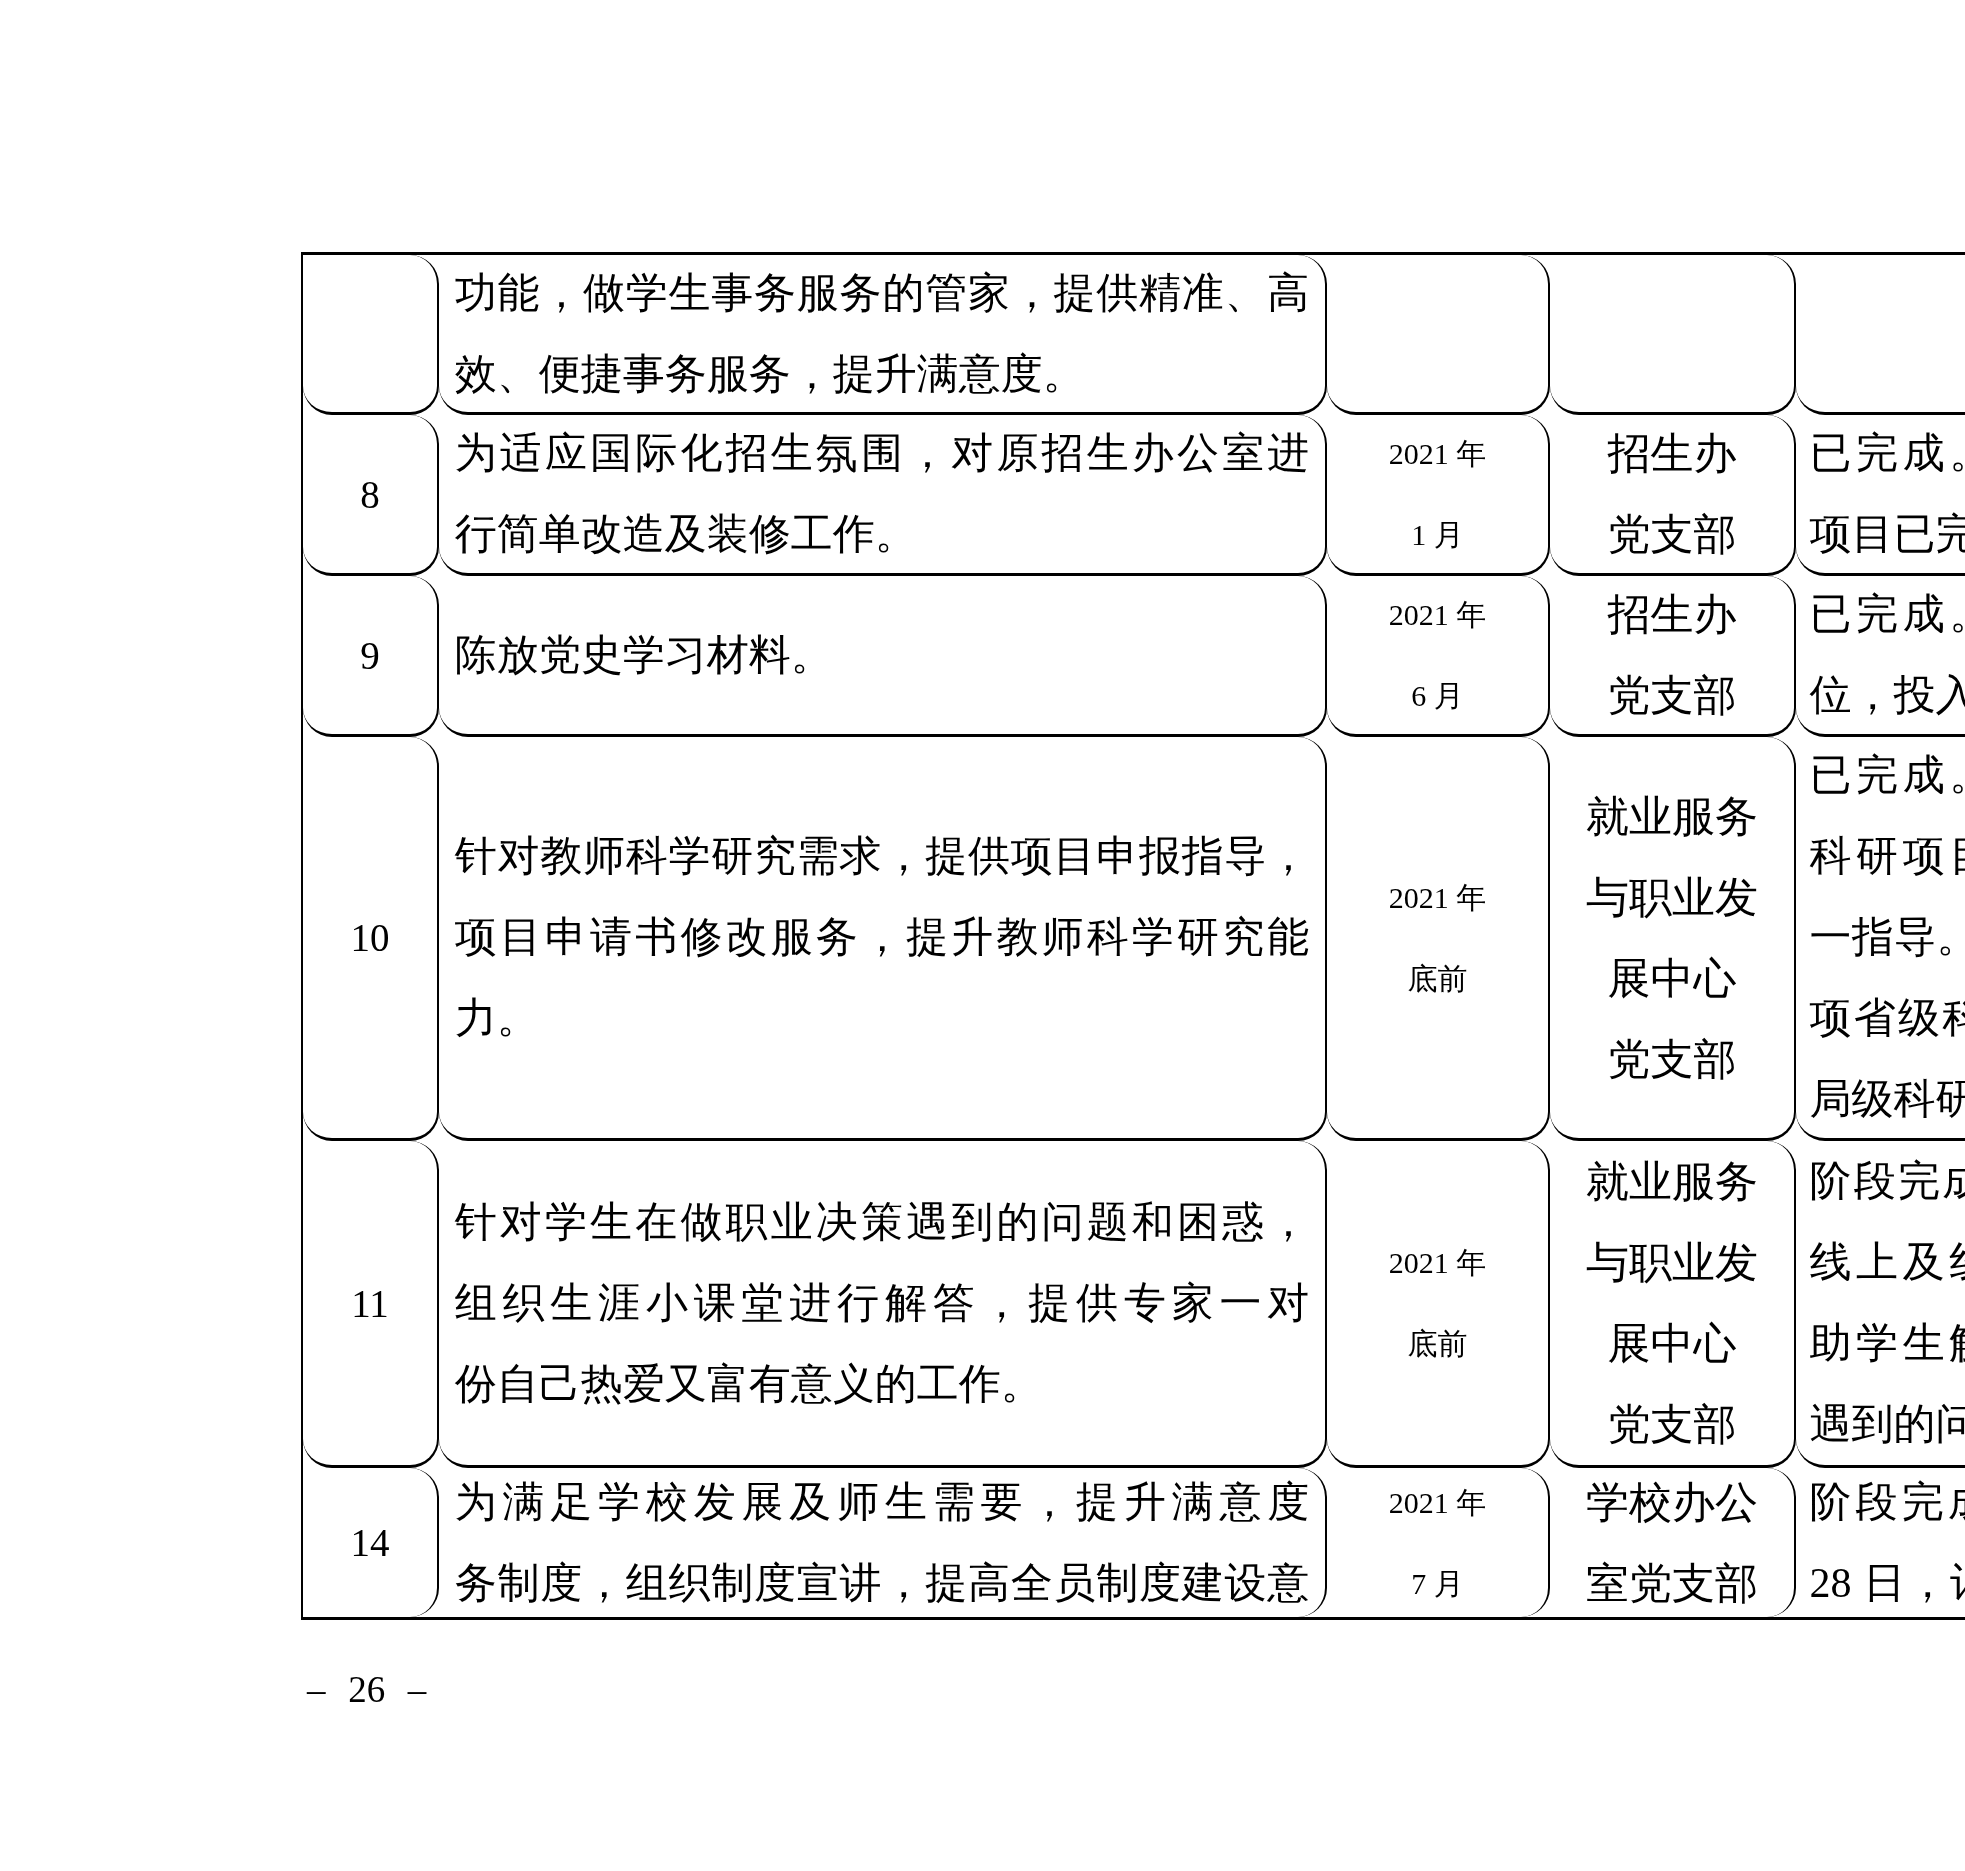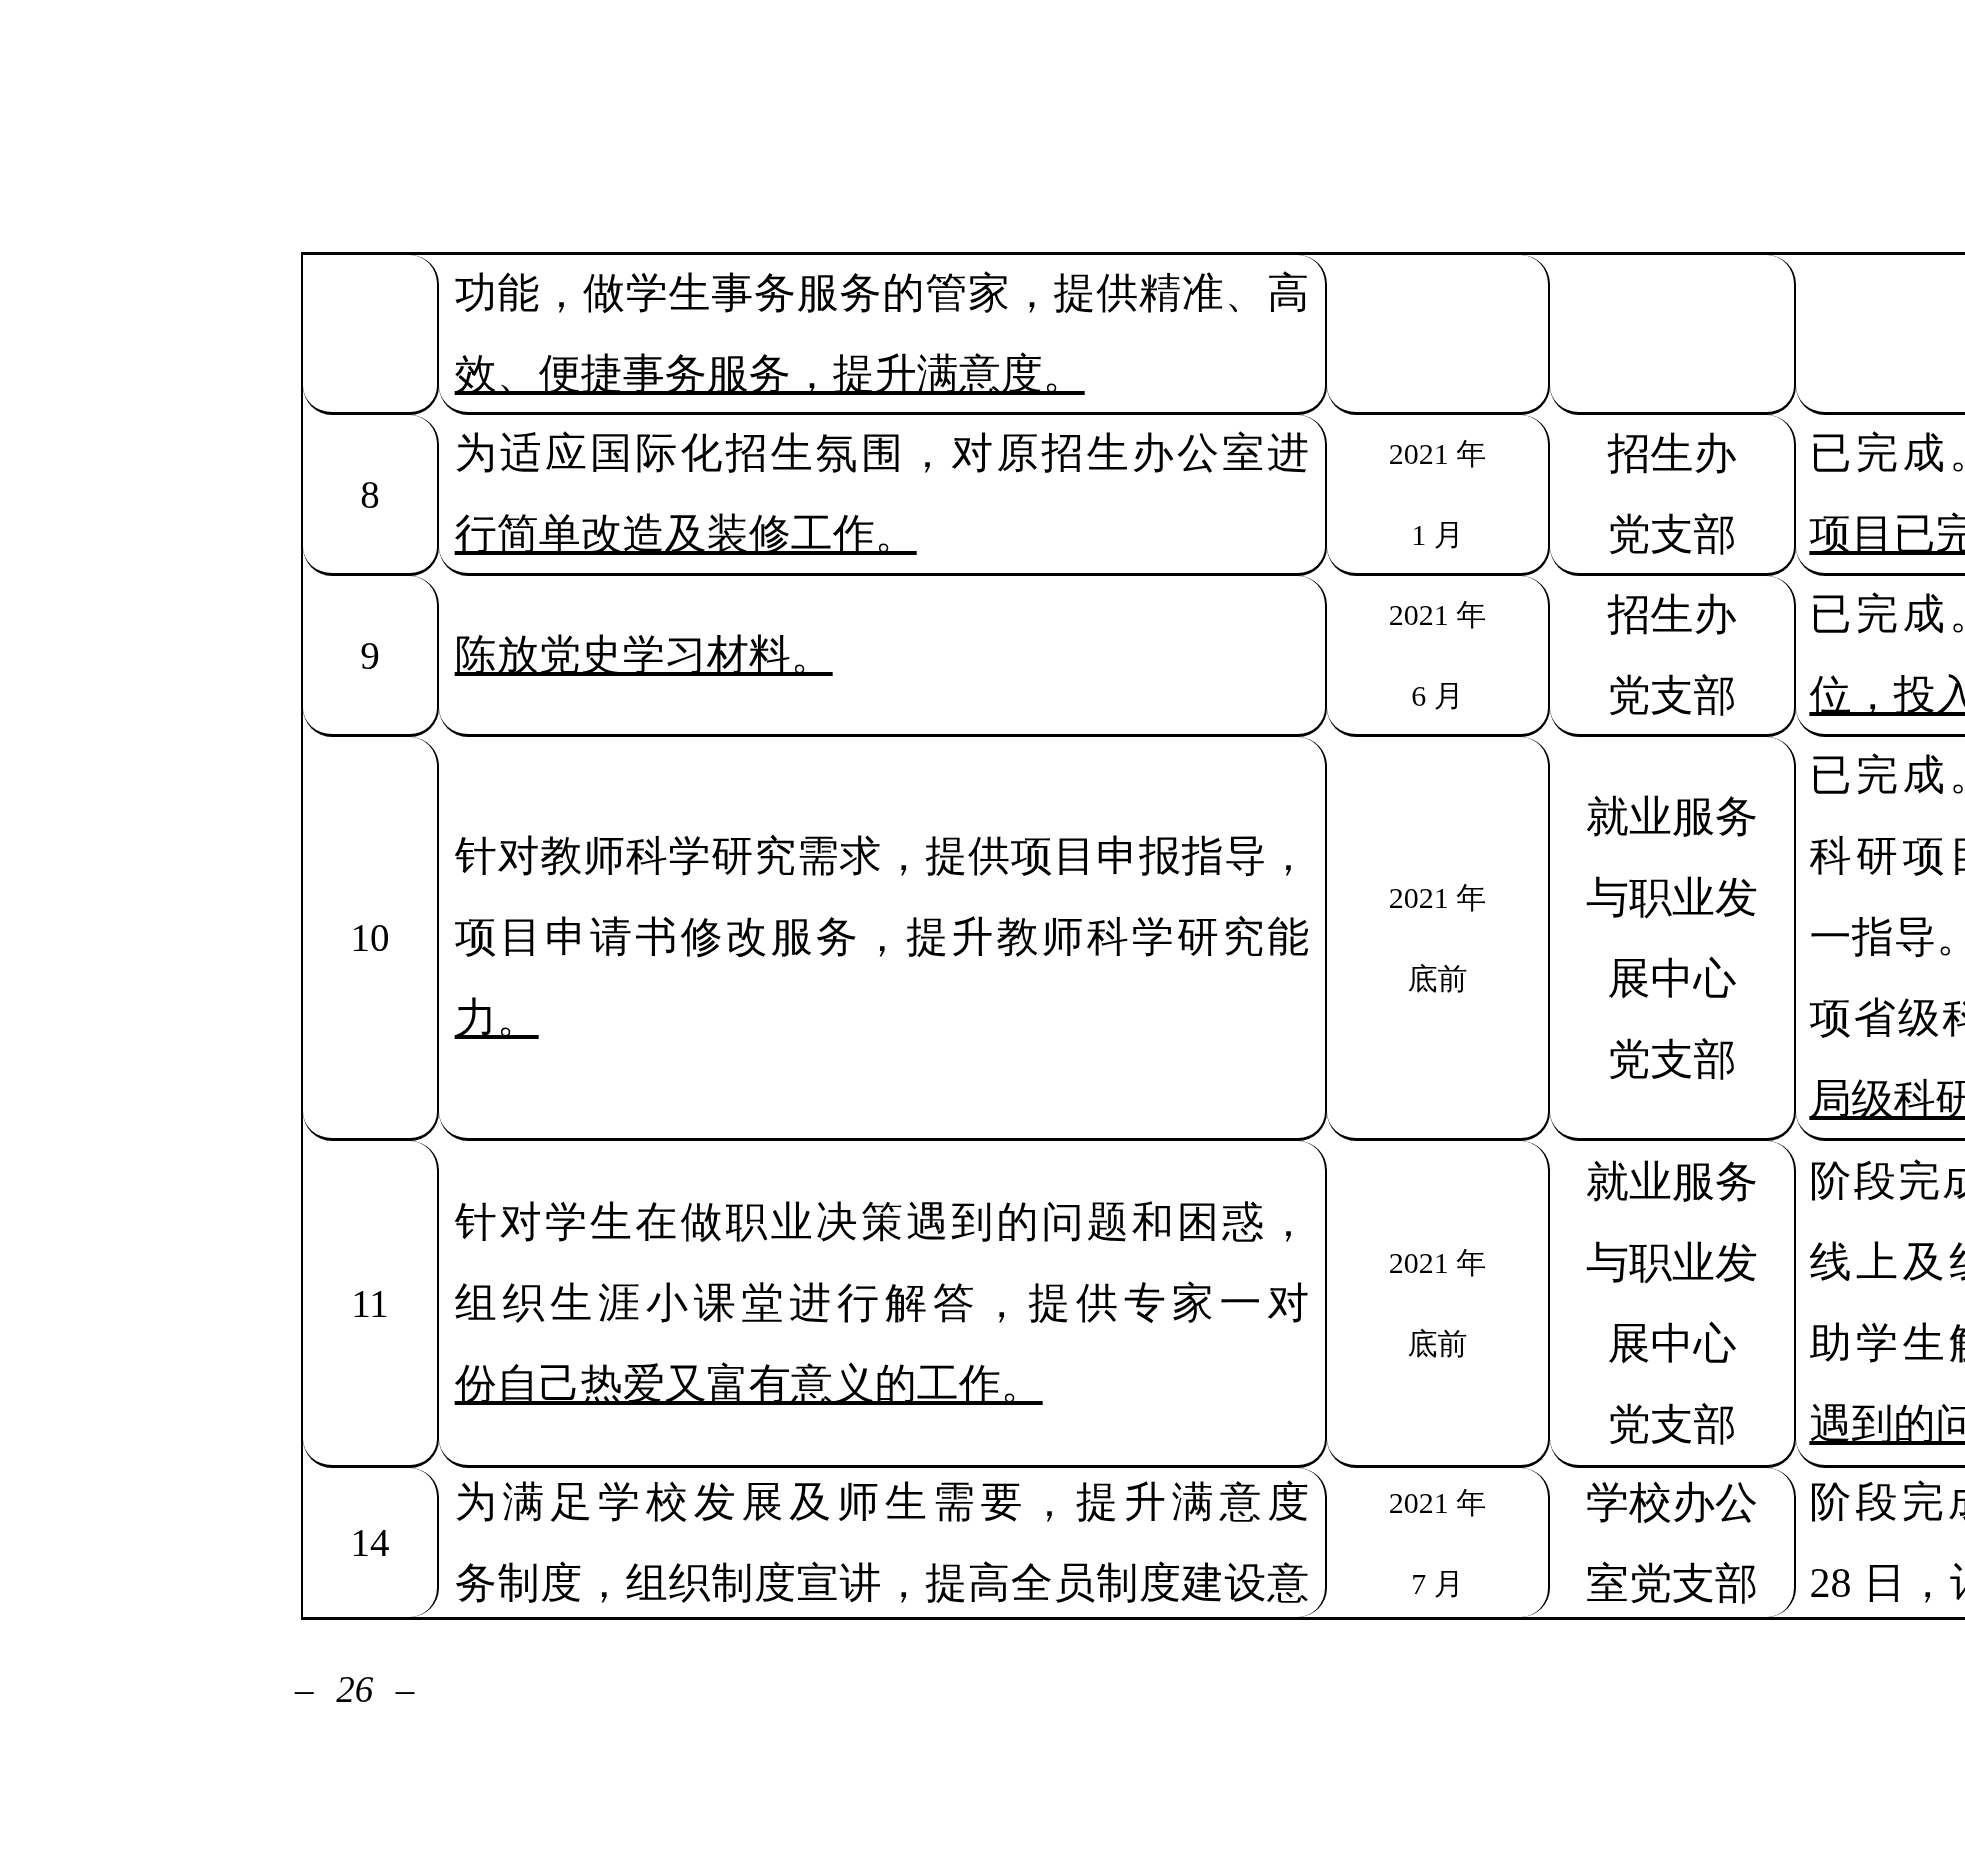--- a/index.html
+++ b/index.html
@@ -27,24 +27,24 @@
   }
   .cell.last-col{border-right:none;}
   .cell.last-row{border-bottom:none;}
   .line{height:81px;line-height:81px;}
   .cell.num{align-items:center;text-align:center;font-size:39px;}
   .cell.date{align-items:center;text-align:center;font-size:30px;}
   .cell.dept{align-items:center;text-align:left;font-size:43px;}
   .cell.task{padding:0 15.7px;font-size:42px;}
   .cell.status{padding:0 13.4px;font-size:42px;}
   .line.fill{text-align:justify;text-align-last:justify;}
-  .line.end{text-align:right;text-align-last:left;text-decoration:underline;}
+  .line.end{text-align:right;text-align-last:left;}
   .footer{
-    position:absolute;left:295px;top:1666px;
-    font-size:37px;line-height:47px;word-spacing:13.4px;font-style:italic;
+    position:absolute;left:307px;top:1666px;
+    font-size:37px;line-height:47px;word-spacing:13.4px;
   }
 </style>
 </head>
 <body>
 
 <div class="page">
   <div class="doc-table" id="tbl" style="grid-template-rows: 160px 161px 161px 404px 327px 149px;">
       <div class="cell num"></div>
       <div class="cell task">
         <div class="line fill">功能，做学生事务服务的管家，提供精准、高</div>

